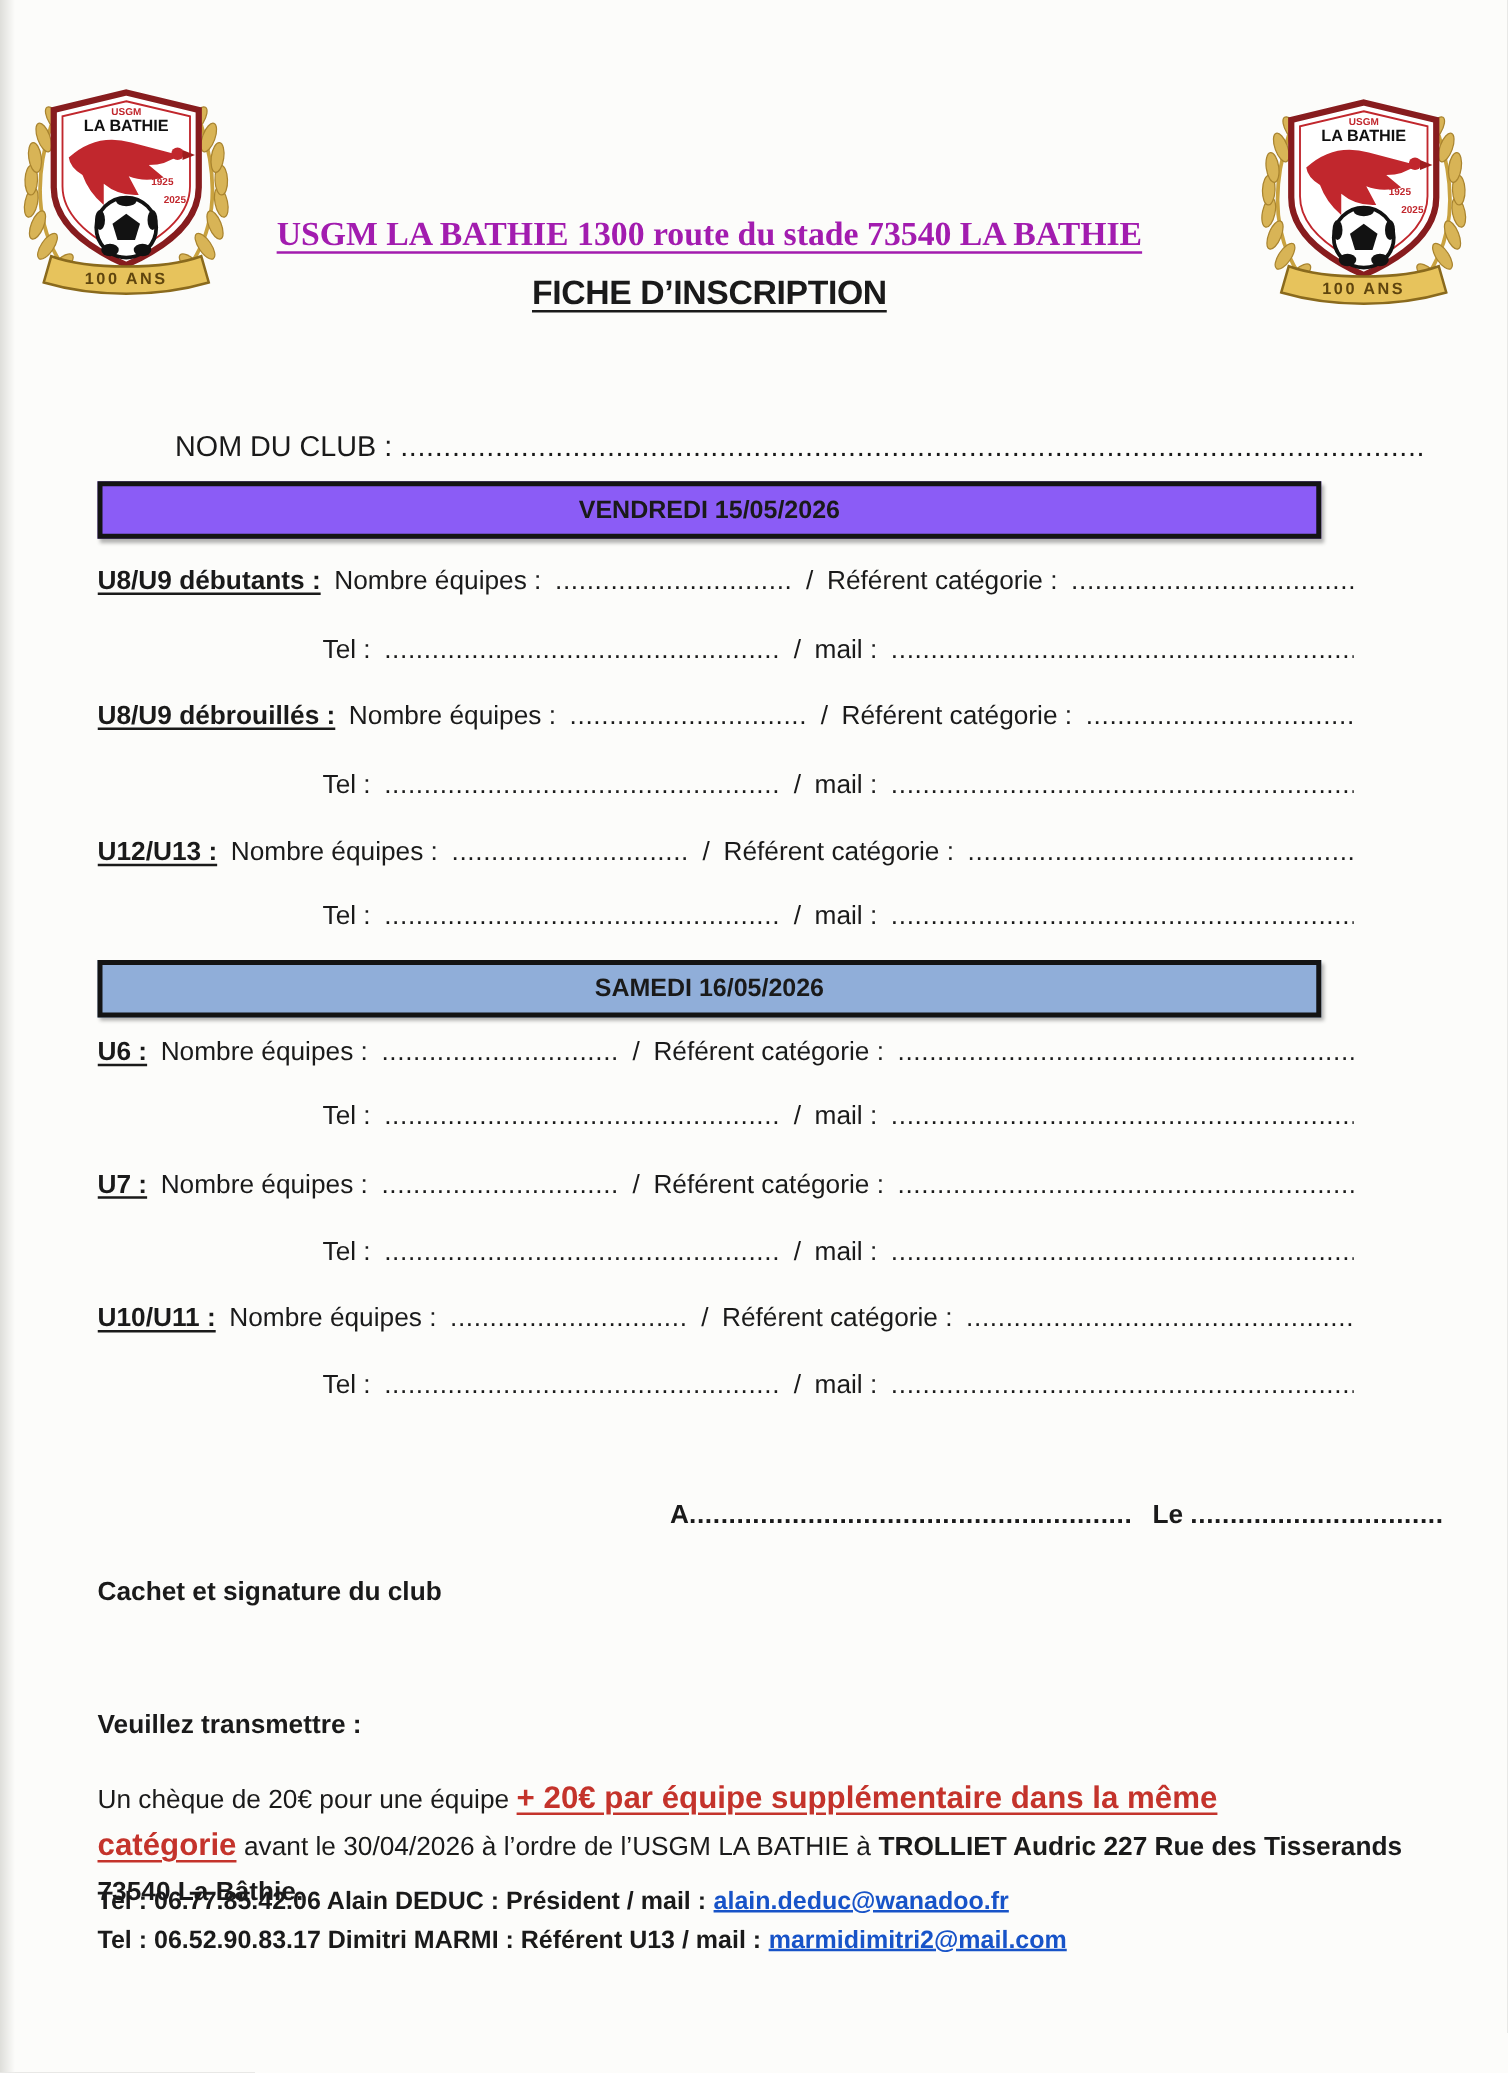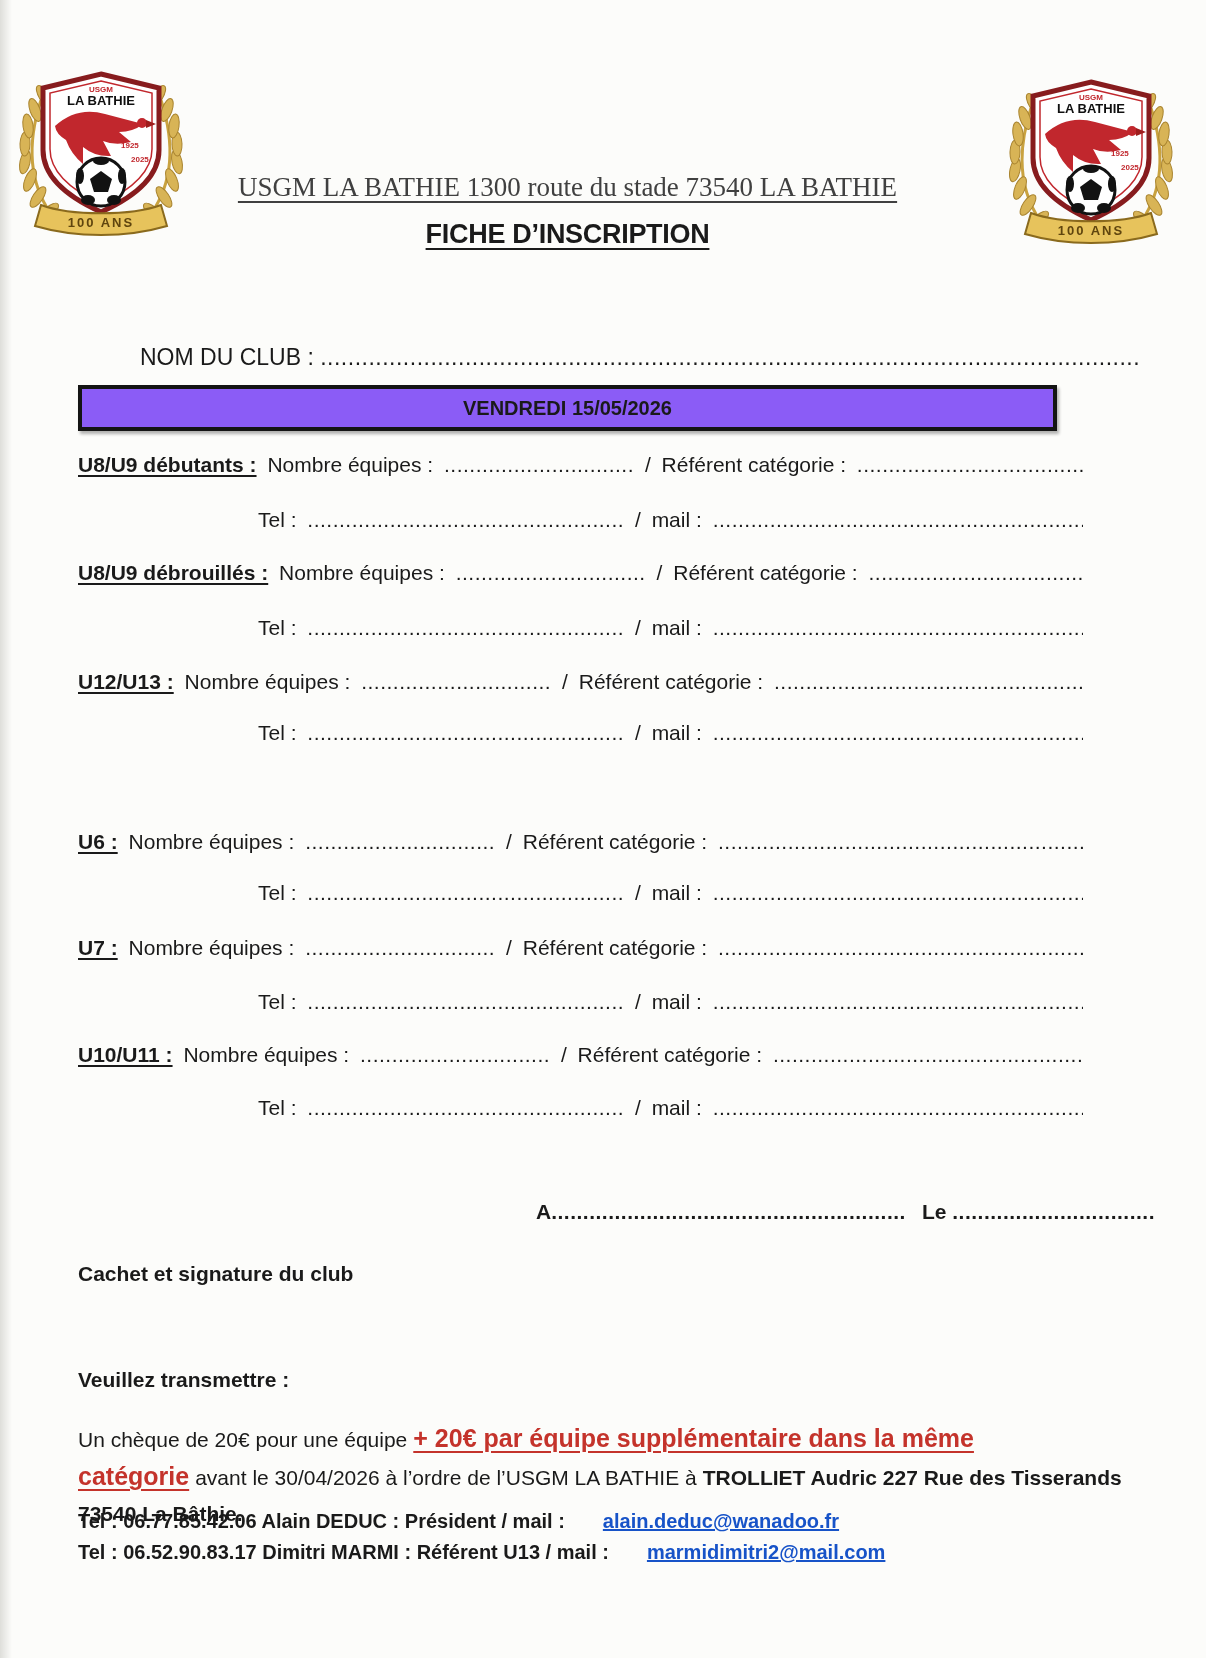--- a/index.html
+++ b/index.html
@@ -17,21 +17,21 @@
   .logo-left{left:8px;top:64px;}
   .logo-right{left:998px;top:72px;}
   .center-col{left:78px;width:979px;text-align:center;}
   .title{
     top:100px;font-family:"Liberation Serif","DejaVu Serif",serif;
     font-size:37px;font-weight:700;color:#b5342b;
     text-decoration:underline;text-underline-offset:6px;text-decoration-thickness:2px;
   }
   .subtitle{
     top:172px;font-family:"Liberation Serif","DejaVu Serif",serif;
-    font-size:27px;font-weight:400;color:#404040;
+    font-size:27px;font-weight:700;color:#a21caf;
     text-decoration:underline;text-underline-offset:5px;text-decoration-thickness:2px;
   }
   .form-title{
     top:219px;font-size:27px;font-weight:700;letter-spacing:-0.3px;
     text-decoration:underline;text-underline-offset:5px;text-decoration-thickness:2px;
   }
   .deadline{top:280px;font-size:23px;}
   .club-line{top:344px;left:140px;width:1000px;font-size:23px;white-space:nowrap;overflow:hidden;}
   .banner{
     left:78px;width:971px;height:38px;line-height:38px;text-align:center;
@@ -55,21 +55,21 @@
   .sig .gap{display:inline-block;width:16px;}
   .cachet{top:1262px;left:78px;font-size:21px;font-weight:700;}
   .transmit{top:1368px;left:78px;font-size:21px;font-weight:700;text-underline-offset:4px;}
   .cheque{top:1420px;left:78px;width:1058px;font-size:21px;line-height:36px;}
   .cheque span{margin-right:6px;}
   .cheque .hl{color:#c4332b;font-weight:700;font-size:25px;text-decoration:underline;text-underline-offset:4px;text-decoration-thickness:2px;}
   .cheque .bold{font-weight:700;}
   .contact{left:78px;width:1058px;font-size:20px;font-weight:700;white-space:nowrap;}
   .contact span{margin-right:6px;}
   .c1{top:1510px;} .c2{top:1541px;}
-  .contact a{color:#1753c8;text-decoration:underline;margin-left:32px;}
+  .contact a{color:#1753c8;text-decoration:underline;}
 </style>
 </head>
 <body>
 
 <div class="page">
 
   <div class="abs logo logo-left">
     <svg viewBox="0 0 180 172" width="186" height="172">
       <g>
         <path d="M40 150 Q8 104 30 36" fill="none" stroke="#c9a23f" stroke-width="3"></path>
@@ -286,20 +286,21 @@
     <span class="dots">........................................................................</span>
   </div>
   <div class="abs row tel-row t-v3">
     <span>Tel :</span>
     <span class="dots">..................................................</span>
     <span>/</span>
     <span>mail :</span>
     <span class="dots">............................................................................</span>
   </div>
 
+  <div class="abs banner banner-blue">SAMEDI 16/05/2026</div>
 
   <div class="abs row r-s1">
     <span class="cat-label">U6 :</span>
     <span>Nombre équipes :</span>
     <span class="dots">..............................</span>
     <span>/</span>
     <span>Référent catégorie :</span>
     <span class="dots">..................................................................</span>
   </div>
   <div class="abs row tel-row t-s1">

